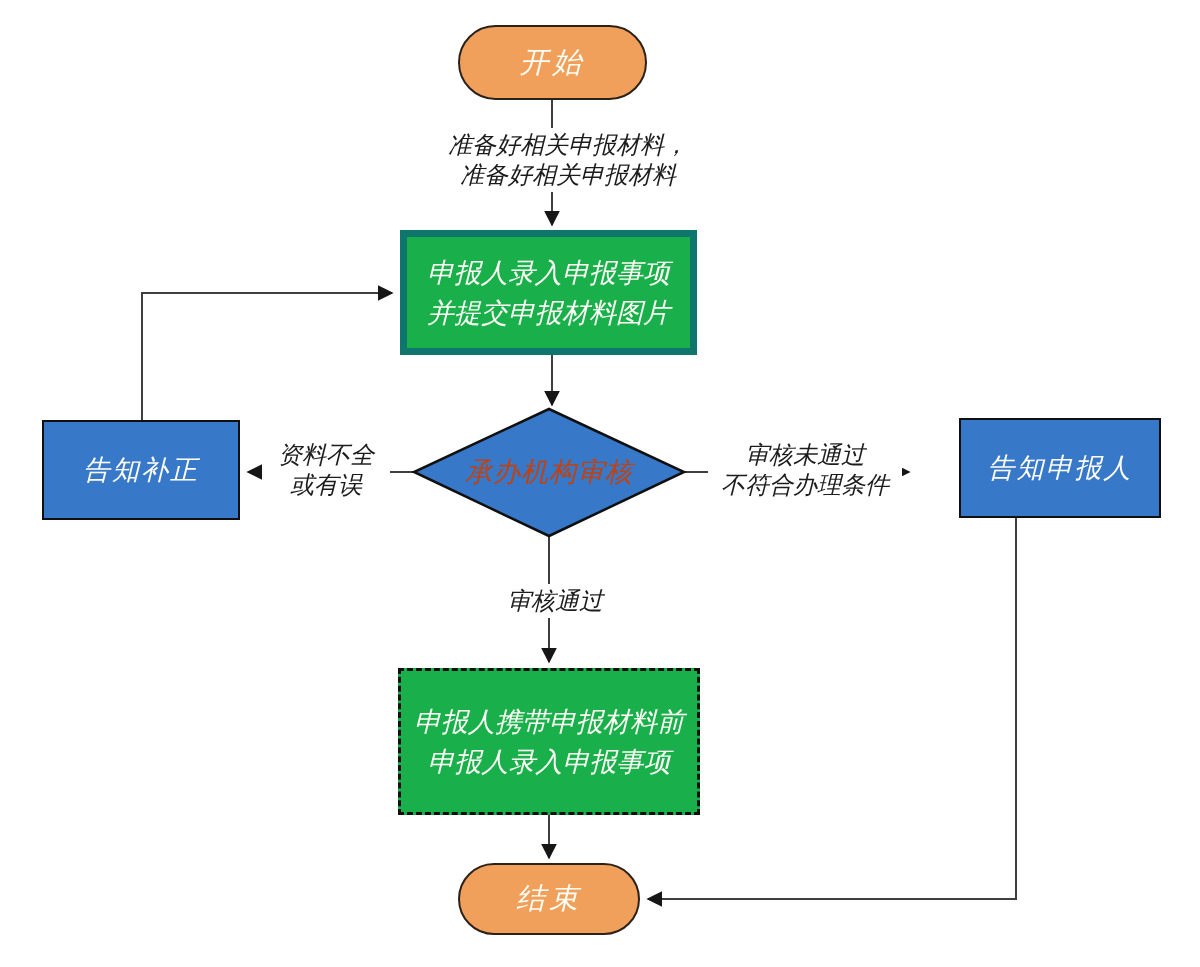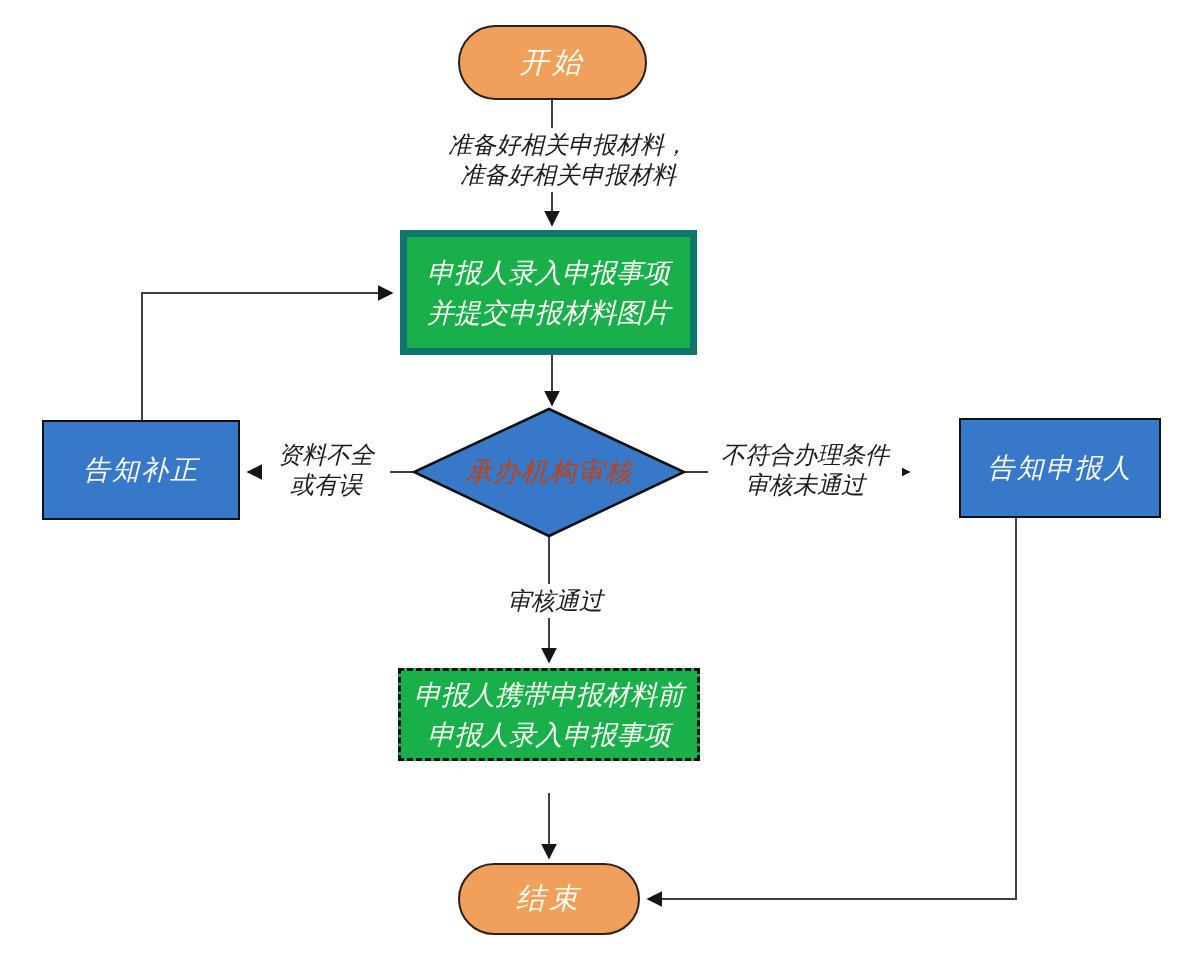--- a/index.html
+++ b/index.html
@@ -130,29 +130,29 @@
   <div class="edge-label" style="left:262px; top:438px; width:120px;">
     <div>资料不全</div>
     <div>或有误</div>
   </div>
 
   <div class="node rect-blue" style="left:915px; top:418px; width:202px; height:100px;margin-left:44px;">
     <span>告知申报人</span>
   </div>
 
   <div class="edge-label" style="left:708px; top:438px; width:186px;">
+    <div>审核未通过</div>
     <div>不符合办理条件</div>
-    <div>审核未通过</div>
   </div>
 
   <div class="edge-label" style="left:495px; top:584px; width:112px;">
     <div>审核通过</div>
   </div>
 
-  <div class="node process dashed" style="left:398px; top:668px; width:302px; height:93px;">
+  <div class="node process dashed" style="left:398px; top:668px; width:302px; height:147px;">
     <div>
       <div>申报人携带申报材料前</div>
       <div>申报人录入申报事项</div>
     </div>
   </div>
 
   <div class="node terminator" style="left:458px; top:863px; width:182px; height:72px;">
     <span>结束</span>
   </div>
 

